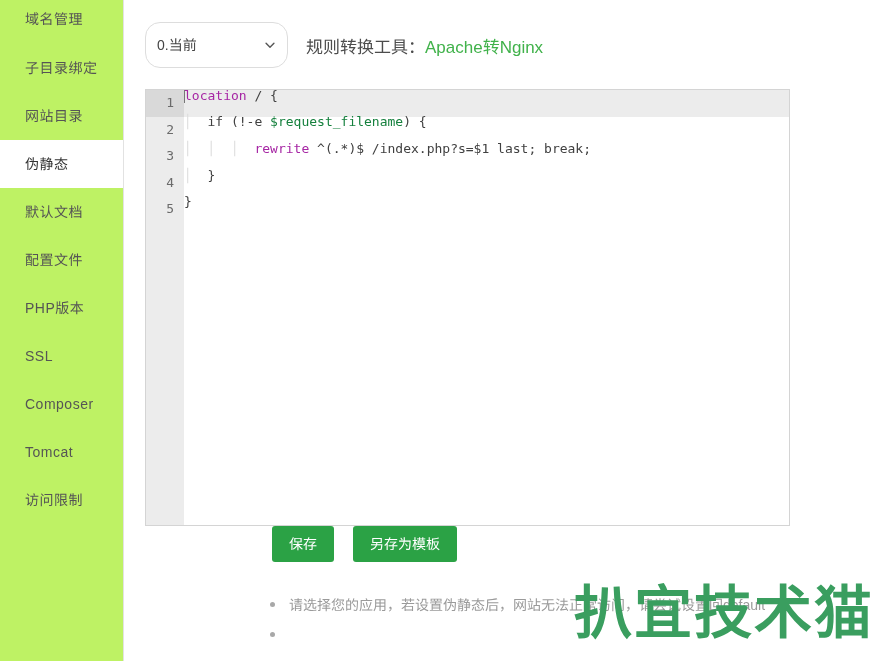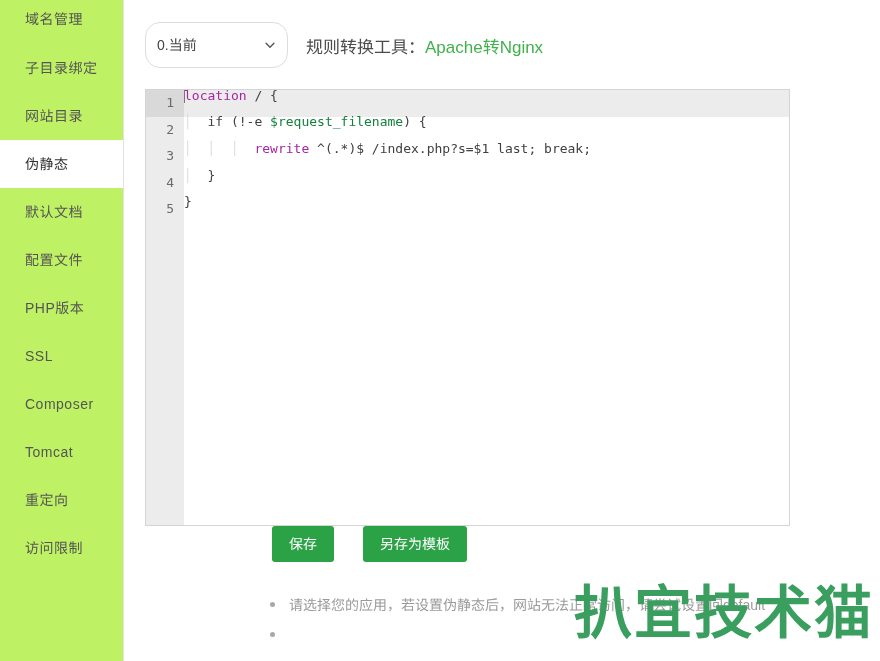--- a/index.html
+++ b/index.html
@@ -176,21 +176,21 @@
     vertical-align: -3px;
     margin-right: -1px;
   }
 
   
   .btnrow {
     position: absolute;
     left: 148px;
     top: 526px;
     display: flex;
-    gap: 29px;
+    gap: 19px;
     align-items: flex-end;
   }
   .btn {
     background: #2ba245;
     color: #ffffff;
     border: none;
     border-radius: 3px;
     font-size: 14px;
     font-family: "Liberation Sans", "DejaVu Sans", sans-serif;
     padding: 0 17px;
@@ -270,23 +270,20 @@
     <div class="side-item">
       <span>SSL</span>
     </div>
     <div class="side-item">
       <span>Composer</span>
     </div>
     <div class="side-item">
       <span>Tomcat</span>
     </div>
     <div class="side-item">
-      <span>重定向</span>
-    </div>
-    <div class="side-item">
       <span>访问限制</span>
     </div>
   </nav>
 
   <main class="main">
 
     <div class="toprow">
       <div class="select-box">
         <span class="select-value">0.当前</span>
         <svg class="select-caret" viewBox="0 0 16 16" fill="none" stroke="#555" stroke-width="1.6" stroke-linecap="round" stroke-linejoin="round">

